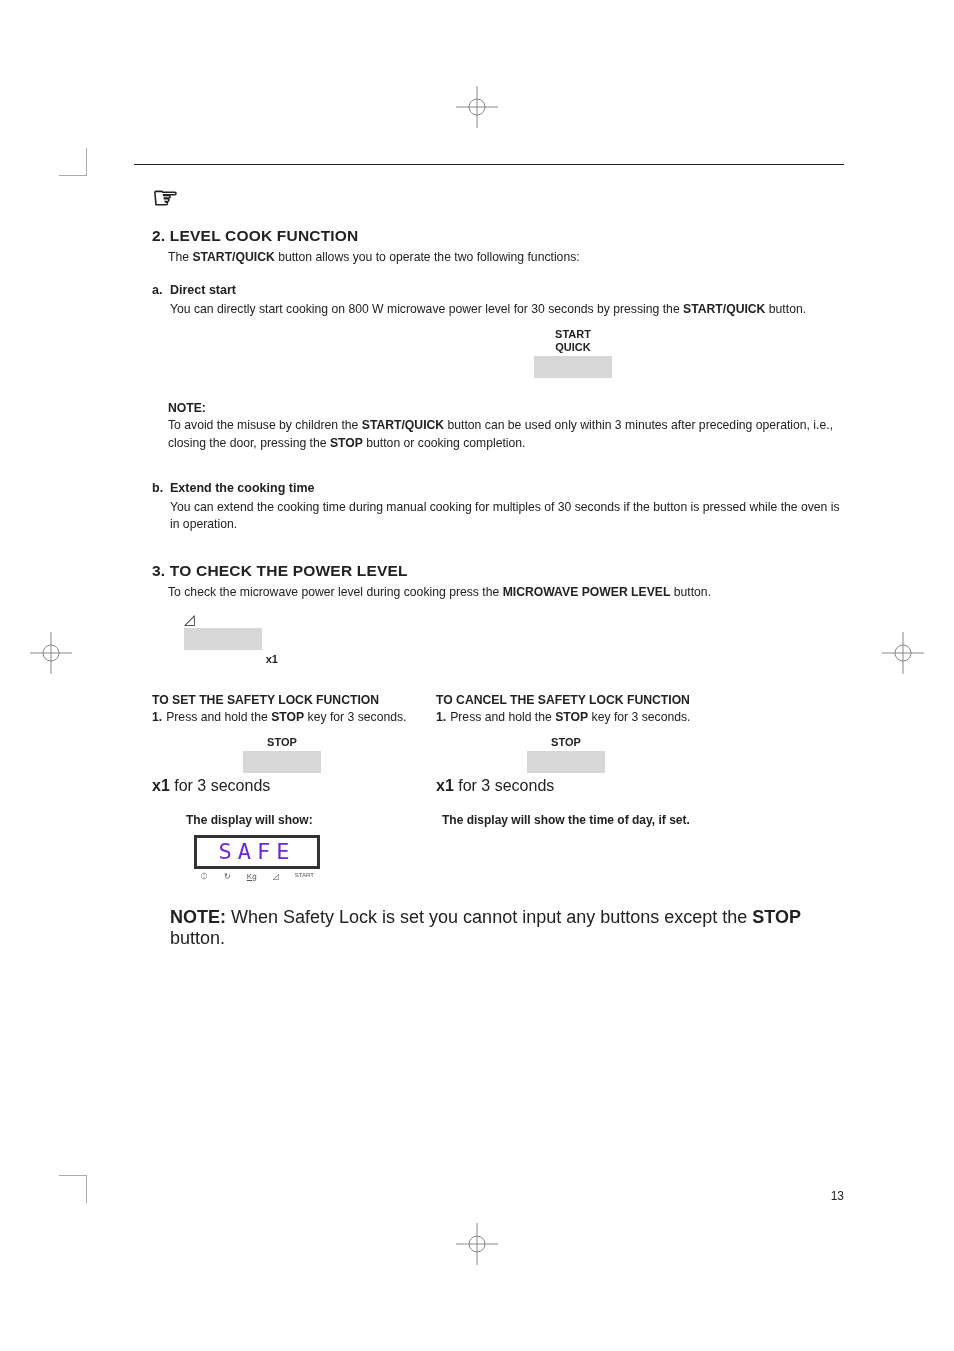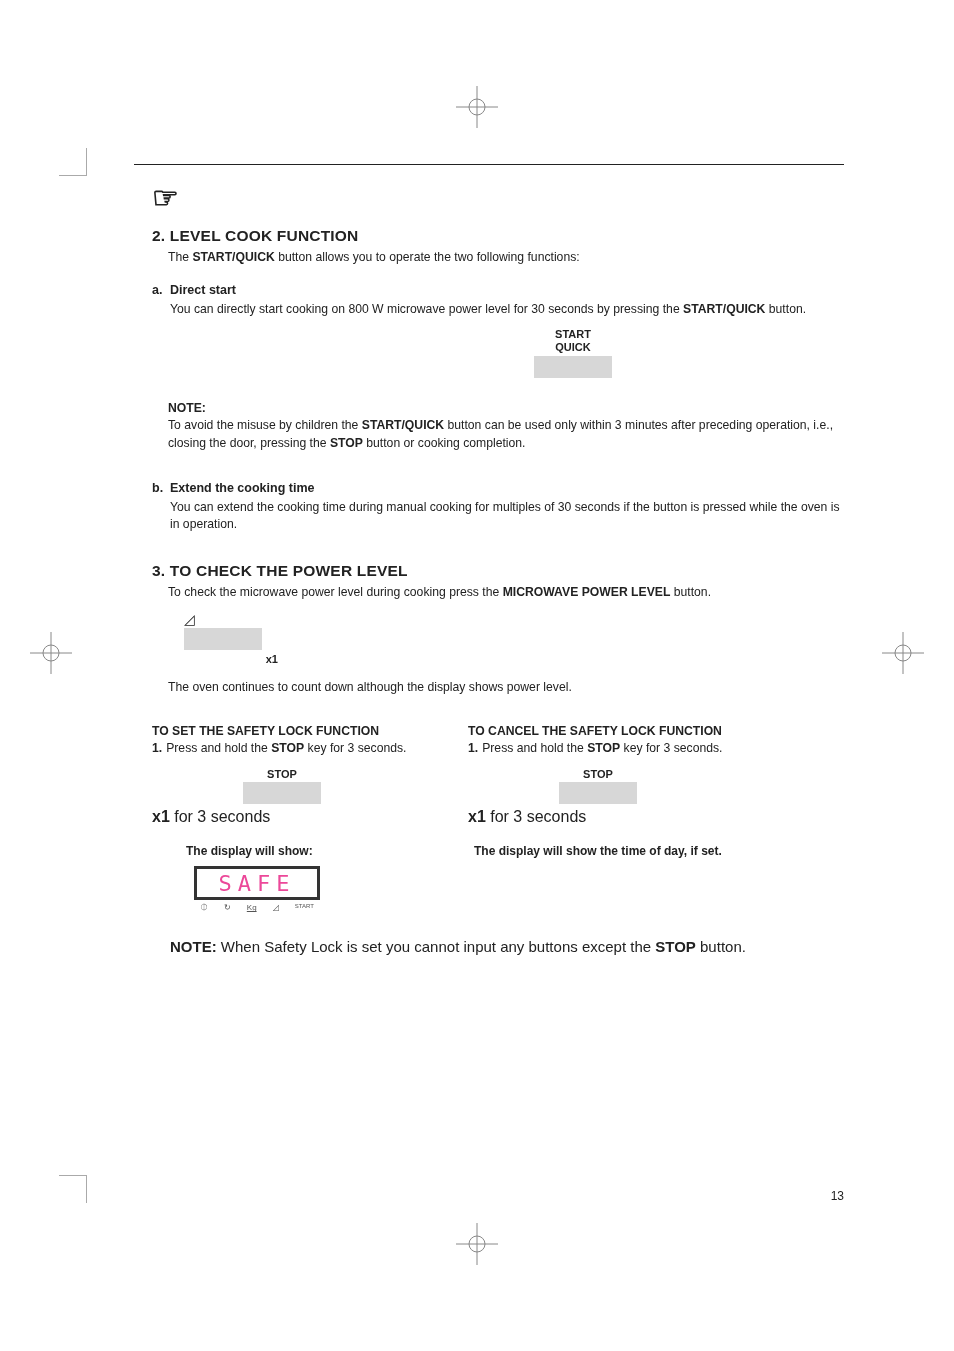--- a/index.html
+++ b/index.html
@@ -49,38 +49,38 @@
 
   .btn-wrap { margin: 10px 0 2px 150px; }
   .btn-label { font-family: Arial, sans-serif; font-weight: 700; font-size: 11px; text-align: center; line-height: 1.15; }
   .btn-face { width: 78px; height: 22px; background: #d7d7d7; margin: 2px auto 0; }
   .btn-below { font-weight: 700; font-size: 11px; text-align:center; margin-top: 3px; }
 
   .btn-power { margin: 10px 0 8px 32px; width: 100px; }
   .btn-power .tri { display:block; margin: 0 auto 2px; font-size: 14px; line-height: 1; }
   .btn-power .btn-face { margin-left: 0; }
 
-  .two-col { display:flex; gap: 56px; margin-top: 16px; }
+  .two-col { display:flex; gap: 24px; margin-top: 16px; }
   .col { width: 260px; }
   .col-title { font-weight: 700; font-size: 12.2px; margin-bottom: 2px; }
   .step { font-size: 12.2px; line-height: 1.4; display:flex; gap:4px; }
   .step .num { font-weight: 700; }
   .stop-wrap { margin: 10px auto 4px; width: 100px; }
   .stop-wrap .btn-label { font-size: 11px; }
   .press-note { font-size: 16px; margin-top: 2px; }
   .press-note .bold { font-weight: 700; }
   .disp-note { font-weight: 700; font-size: 12px; margin-top: 18px; text-align:center; }
   .disp-note-left { font-weight: 700; font-size: 12px; margin-top: 18px; margin-left: 34px; }
 
   .lcd { margin: 8px 0 0 42px; width: 126px; }
   .lcd-box { height: 34px; background:#fff; border: 3px solid #333; display:flex; align-items:center; justify-content:center; }
-  .lcd-text { font-family: "DSEG7", monospace; font-size: 22px; letter-spacing: 6px; color:#ec4899; font-weight:400; }
+  .lcd-text { font-family: "DSEG7", monospace; font-size: 22px; letter-spacing: 6px; color:#6d28d9; font-weight:400; }
   .lcd-icons { display:flex; justify-content:space-between; padding: 3px 6px 0; font-size: 8px; color:#555; }
 
-  .footnote { font-size: 15px; margin: 26px 0 0 18px; }
+  .footnote { font-size: 18px; margin: 26px 0 0 18px; }
 
   .pagenum { position:absolute; right: 0; bottom: -2px; font-size: 12px; }
 </style>
 </head>
 <body>
 
 <svg class="crop-top" width="42" height="42" viewBox="0 0 42 42">
     <line x1="21" y1="0" x2="21" y2="42" stroke="#888"></line>
     <line x1="0" y1="21" x2="42" y2="21" stroke="#888"></line>
     <circle cx="21" cy="21" r="8" fill="none" stroke="#888"></circle>
@@ -152,21 +152,20 @@
     <p class="body">
       <span>To check the microwave power level during cooking press the </span><strong>MICROWAVE POWER LEVEL</strong><span> button.</span>
     </p>
 
     <div class="btn-power">
       <span class="tri">◿</span>
       <div class="btn-face"></div>
       <div class="btn-below" style="text-align:right; padding-right:6px;">x1</div>
     </div>
 
-    <p class="body" style="margin-top:14px;">The oven continues to count down although the display shows power level.</p>
   </div>
 
   <div class="section" style="margin-top:28px;">
 
     <div class="two-col">
 
       <div class="col">
         <div class="col-title">TO SET THE SAFETY LOCK FUNCTION</div>
         <div class="step">
           <span class="num">1.</span>

